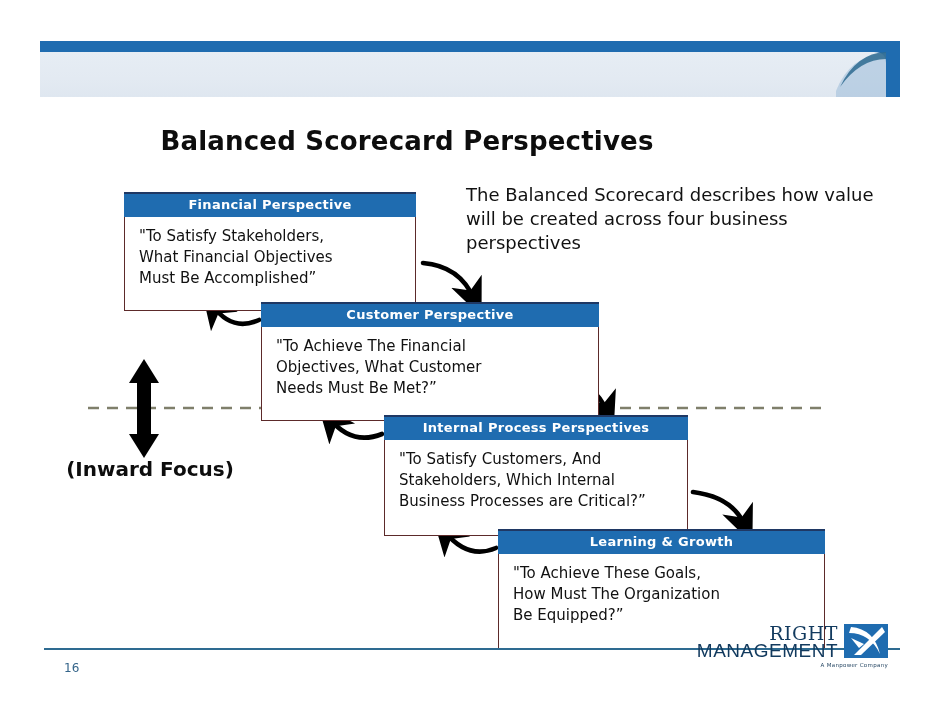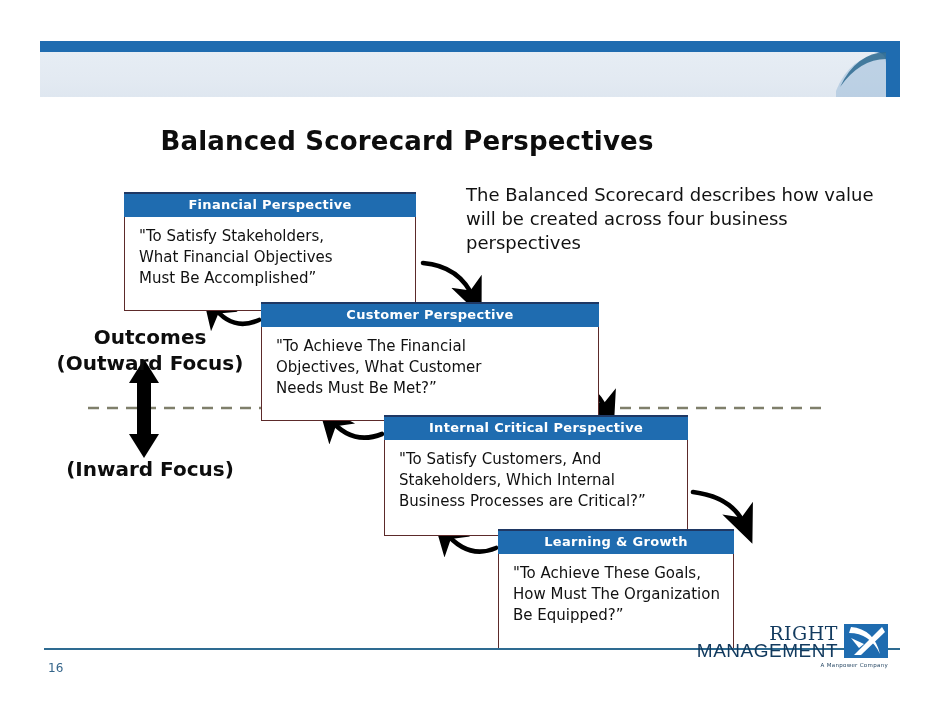--- a/index.html
+++ b/index.html
@@ -38,35 +38,35 @@
     font-size:15px;line-height:21px;color:#111;
     padding:9px 10px 10px 14px;
   }
 
   #box-financial{left:124px;top:192px;width:292px;}
   #box-financial .pbody{min-height:74px;}
   #box-customer{left:261px;top:302px;width:338px;}
   #box-customer  .pbody{min-height:74px;}
   #box-internal{left:384px;top:415px;width:304px;}
   #box-internal  .pbody{min-height:76px;}
-  #box-learning{left:498px;top:529px;width:236px;}
+  #box-learning{left:498px;top:529px;width:327px;}
   #box-learning  .pbody{min-height:76px;}
 
   
   .sidelabel{position:absolute;text-align:center;font-size:20px;font-weight:bold;
              color:#0d0d0d;line-height:26px;width:260px;}
   #lbl-outcomes{left:20px;top:324px;}
   #lbl-drivers{left:20px;top:456px;}
 
   
   #vec{position:absolute;left:0;top:0;width:942px;height:728px;pointer-events:none;}
 
   
   .foot-rule{position:absolute;left:44px;top:648px;width:856px;height:2px;background:#2E6B91;}
-  .pagenum{position:absolute;left:48px;top:661px;font-size:12px;color:#35658a;}
+  .pagenum{position:absolute;left:64px;top:661px;font-size:12px;color:#35658a;}
   .logo{position:absolute;left:706px;top:622px;width:190px;height:48px;}
   .logo .l1{position:absolute;right:58px;top:0px;font-family:"DejaVu Serif","Liberation Serif",serif;
             font-size:19px;color:#123a5e;letter-spacing:.5px;margin-left:8px;}
   .logo .l2{position:absolute;right:58px;top:18px;font-family:Liberation Sans, sans-serif;
             font-size:19px;color:#123a5e;letter-spacing:.5px;white-space:nowrap;}
   .logo .mark{position:absolute;right:8px;top:2px;width:44px;height:34px;background:#1F6CB0;}
   .logo .tag{position:absolute;right:8px;top:40px;font-size:5.5px;color:#2a4a66;letter-spacing:.3px;}
 </style>
 </head>
 <body>
@@ -127,41 +127,37 @@
   <div class="pbox" id="box-customer">
     <div class="phead">Customer Perspective</div>
     <div class="pbody">
       <div>"To Achieve The Financial</div>
       <div>Objectives, What Customer</div>
       <div>Needs Must Be Met?”</div>
     </div>
   </div>
 
   <div class="pbox" id="box-internal">
-    <div class="phead">Internal Critical Perspective</div>
+    <div class="phead">Internal Process Perspectives</div>
     <div class="pbody">
       <div>"To Satisfy Customers, And</div>
       <div>Stakeholders, Which Internal</div>
       <div>Business Processes are Critical?”</div>
     </div>
   </div>
 
   <div class="pbox" id="box-learning">
     <div class="phead">Learning &amp; Growth</div>
     <div class="pbody">
       <div>"To Achieve These Goals,</div>
       <div>How Must The Organization</div>
       <div>Be Equipped?”</div>
     </div>
   </div>
 
-  <div class="sidelabel" id="lbl-outcomes">
-    <div>Outcomes</div>
-    <div>(Outward Focus)</div>
-  </div>
   <div class="sidelabel" id="lbl-drivers">
     <div>(Inward Focus)</div>
   </div>
 
   <div class="foot-rule"></div>
   <div class="pagenum">16</div>
 
   <div class="logo">
     <div class="l1">RIGHT</div>
     <div class="l2">MANAGEMENT</div>

